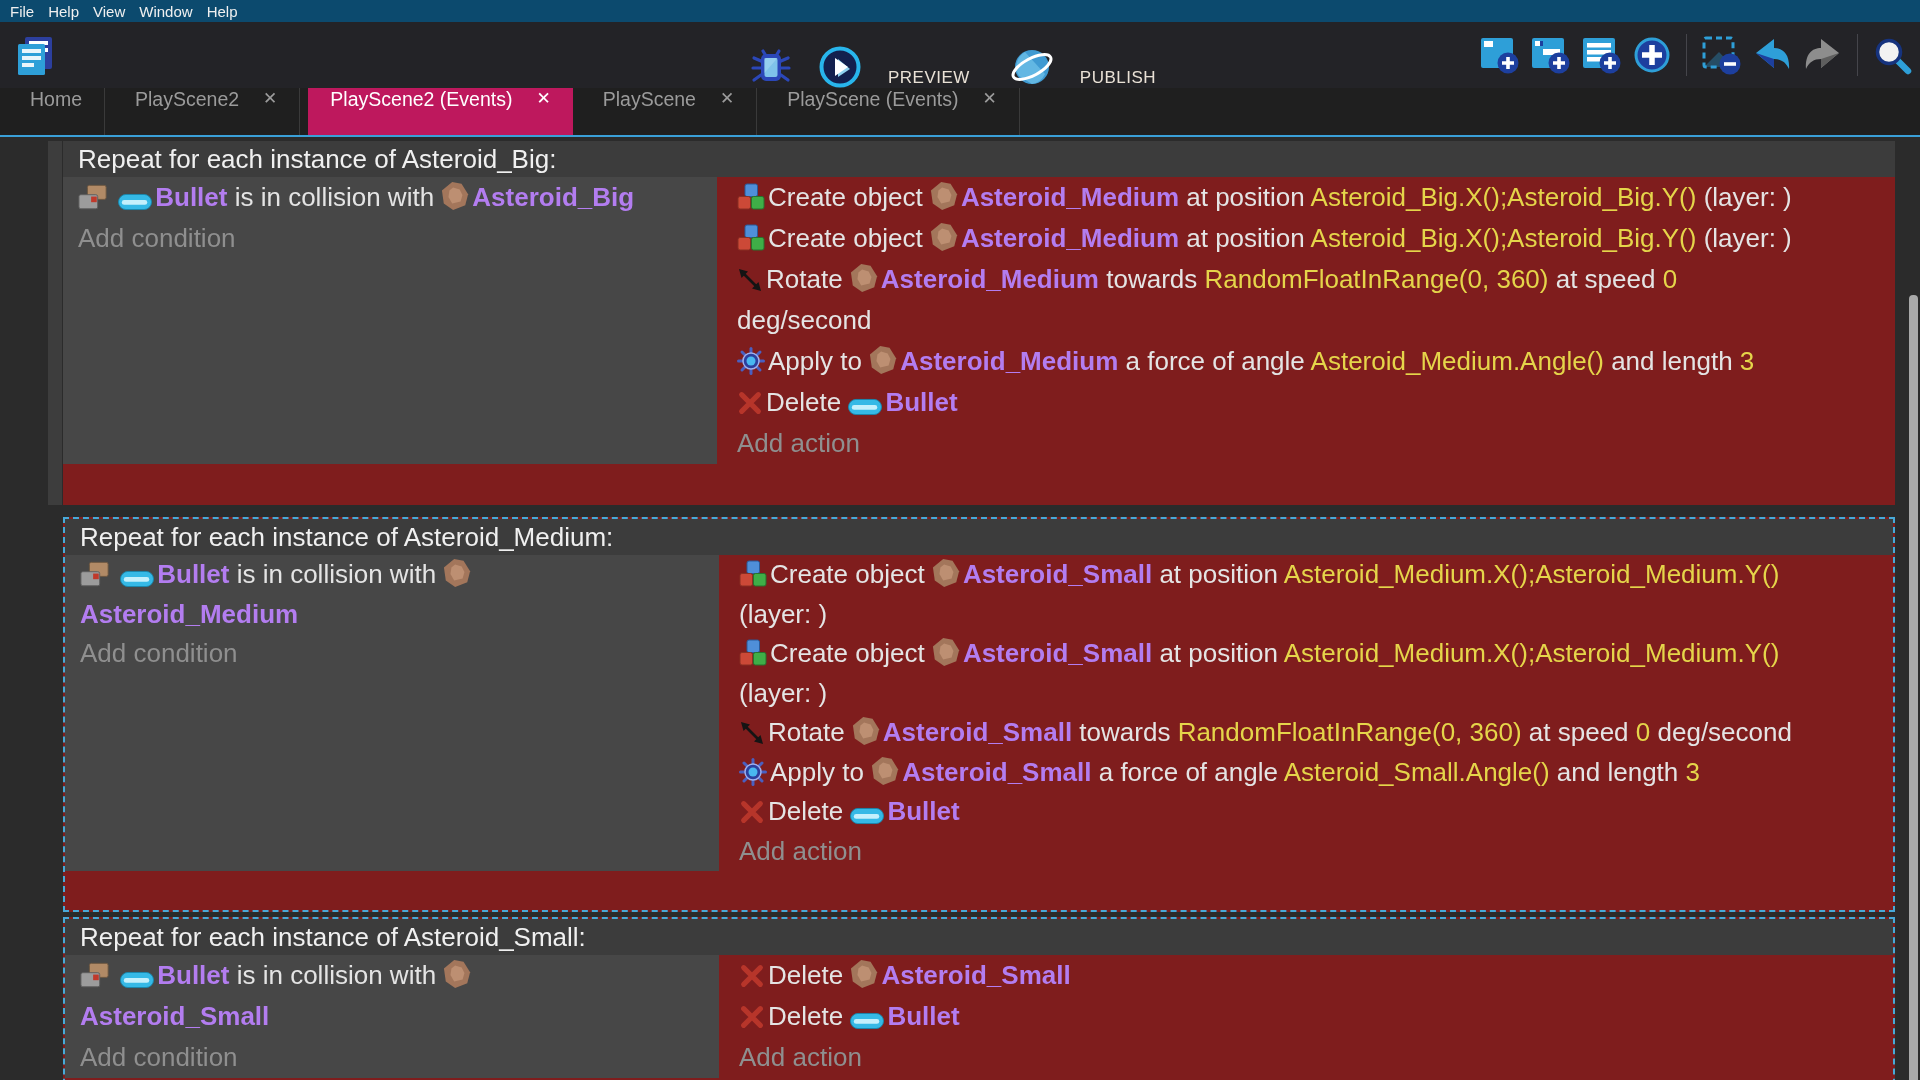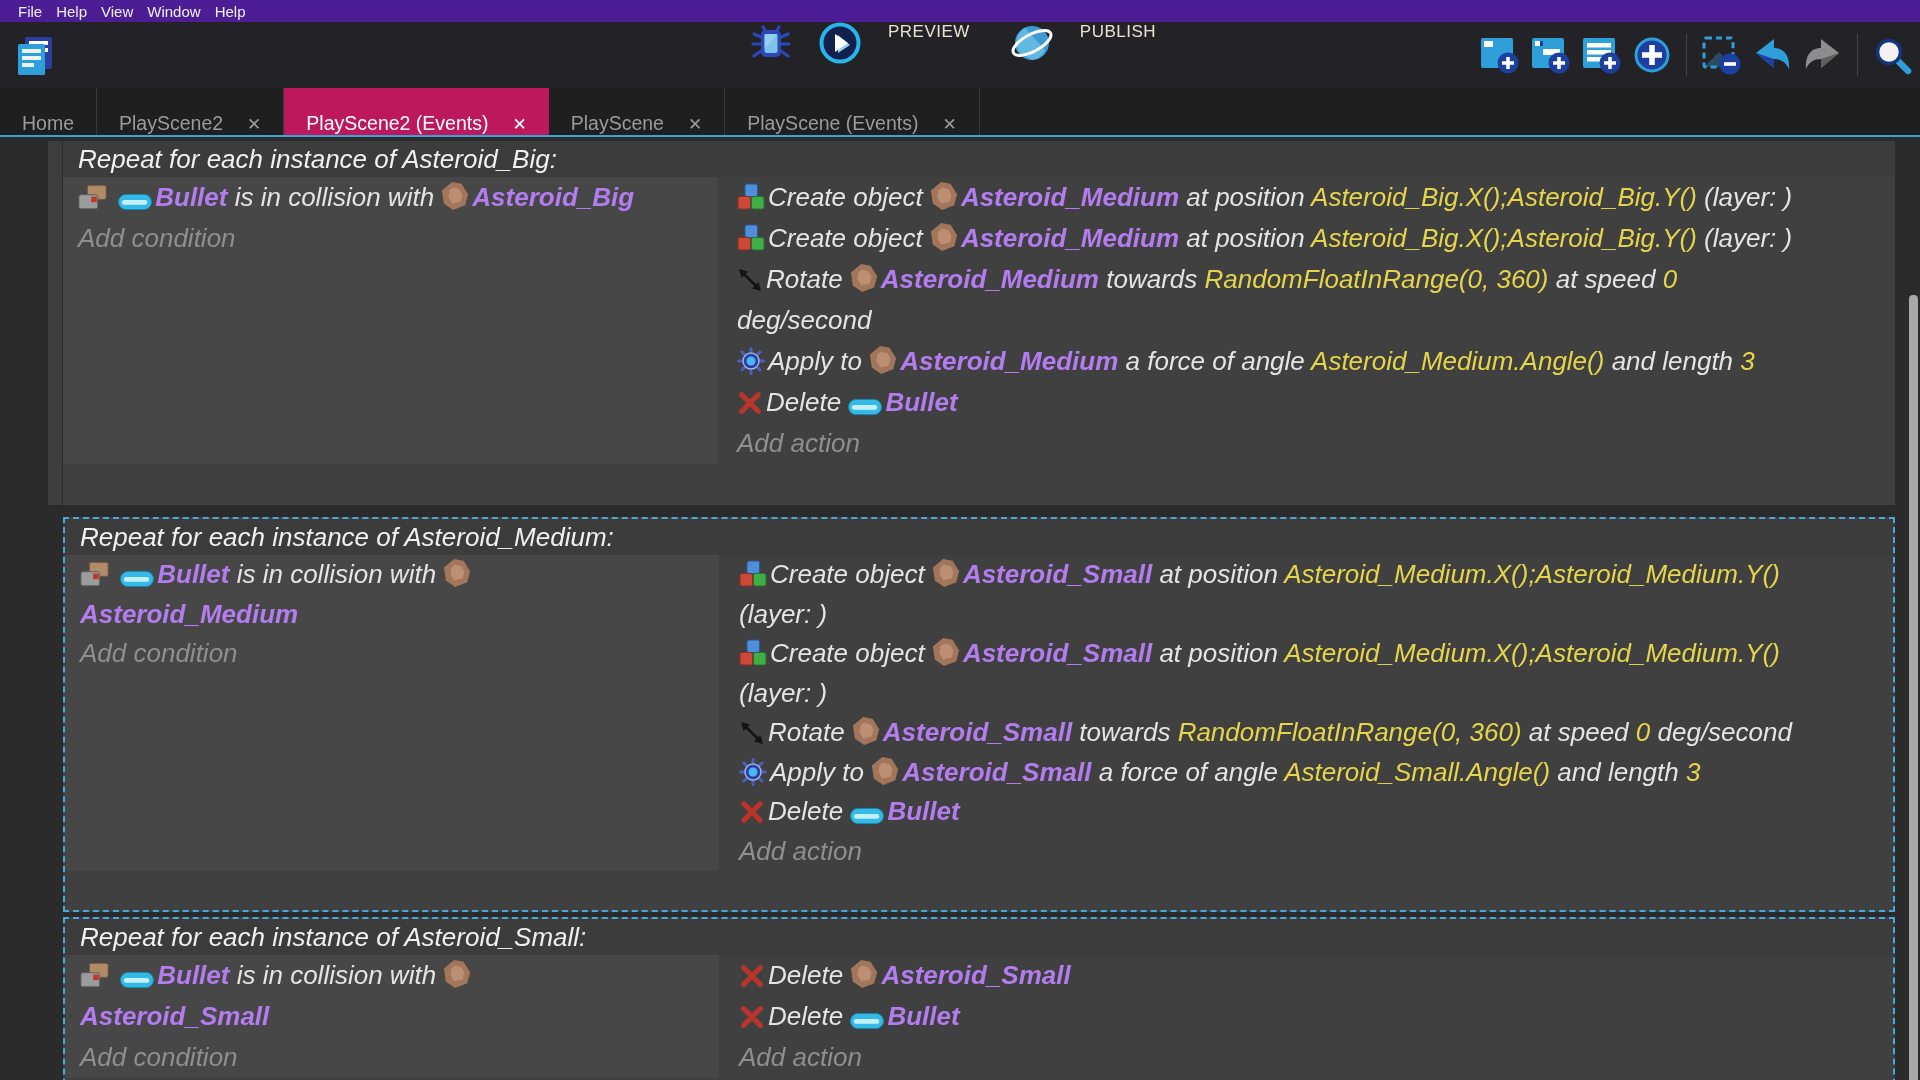--- a/index.html
+++ b/index.html
@@ -1,44 +1,44 @@
 <!DOCTYPE html>
 <html><head>
 <meta charset="utf-8">
 <style>
   html,body{margin:0;padding:0;background:#111;}
   body{width:1920px;height:1080px;position:relative;overflow:hidden;
        font-family:"Liberation Sans","DejaVu Sans",sans-serif;
        -webkit-font-smoothing:antialiased;}
   
-  #menubar{position:absolute;left:0;top:0;width:1920px;height:22px;background:#4c1d95;
-           display:flex;align-items:center;gap:14px;padding-left:18px;box-sizing:border-box;}
+  #menubar{position:absolute;left:0;top:0;width:1920px;height:22px;background:#0c4a6e;
+           display:flex;align-items:center;gap:14px;padding-left:10px;box-sizing:border-box;}
   .menu-item{color:#f0f0f0;font-size:15px;cursor:default;}
   #toolbar{position:absolute;left:0;top:22px;width:1920px;height:66px;background:#232327;}
   #pm-icon{position:absolute;left:12px;top:11px;width:46px;height:46px;}
   #toolbar-center{position:absolute;left:0;top:0;width:1920px;height:66px;
-                  display:flex;align-items:flex-start;justify-content:center;gap:27px;}
+                  display:flex;align-items:flex-end;justify-content:center;gap:27px;}
   .tb-label{color:#e9e1d6;font-size:17px;letter-spacing:.5px;margin-right:14px;}
   .tb-cicon{width:42px;height:42px;display:inline-block;}
   #toolbar-right{position:absolute;right:8px;top:0;height:66px;display:flex;align-items:center;gap:11px;}
   .tbicon{width:40px;height:40px;display:inline-block;cursor:pointer;}
   .tb-sep{width:1px;height:42px;background:#45454b;margin:0 3px;}
   
   #tabbar{position:absolute;left:0;top:88px;width:1920px;height:47px;background:#1f1f1f;
           display:flex;align-items:stretch;}
-  .tab{display:flex;align-items:flex-end;padding:0 22px;color:#9b9b9b;font-size:19.5px;
-       border-right:1px solid #3a3a3a;cursor:pointer;white-space:nowrap;}
+  .tab{display:flex;align-items:flex-start;padding:0 22px;color:#9b9b9b;font-size:19.5px;
+       border-right:1px solid #3a3a3a;cursor:pointer;white-space:nowrap;margin-left:8px;}
   .tab .close{margin-left:24px;font-size:17px;color:#9b9b9b;}
   .tab.active{background:#be185d;color:#fff;border-right:none;}
   .tab.active .close{color:#fff;}
   #tab-underline{position:absolute;left:0;top:135px;width:1920px;height:2px;background:#3aa0d8;}
   
   #events-panel{position:absolute;left:0;top:137px;width:1920px;height:943px;background:#2b2b2b;overflow:hidden;}
   #drag-gutter{position:absolute;left:48px;top:4px;width:14px;height:364px;background:#3d3d3d;}
-  .event{position:absolute;left:63px;width:1832px;background:#404040;box-sizing:border-box;font-style:italic;}
+  .event{position:absolute;left:63px;width:1832px;background:#7f1d1d;box-sizing:border-box;}
   .event.selected{border:2px dashed #48a9d8;}
   .ev-header{height:36px;line-height:36px;padding-left:15px;background:#3c3c3c;
              color:#f0f0f0;font-size:26px;white-space:nowrap;overflow:hidden;}
   .ev-body{display:flex;align-items:stretch;}
   .cond-col{width:654px;min-width:654px;background:#474747;padding-left:15px;box-sizing:border-box;overflow:hidden;}
   .act-col{flex:1;padding-left:20px;overflow:hidden;}
   .ev-line{font-size:26px;color:#e4e4e4;line-height:41px;min-height:41px;white-space:normal;}
   .event.lh-s .ev-line{line-height:39.5px;min-height:39.5px;}
   .tok{white-space:pre;}
   .obj{color:#b37df0;font-weight:700;white-space:pre;}

